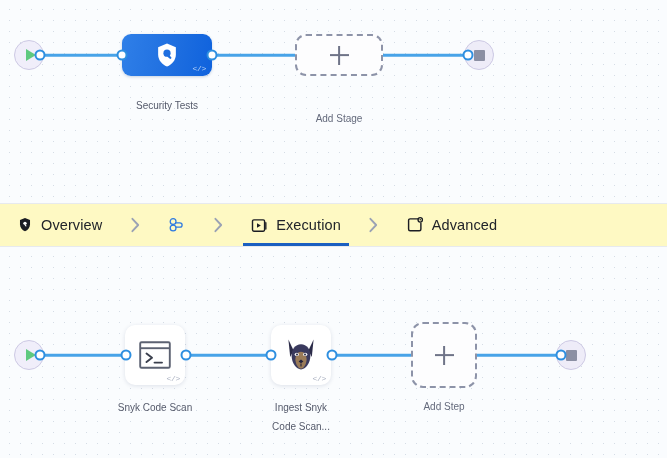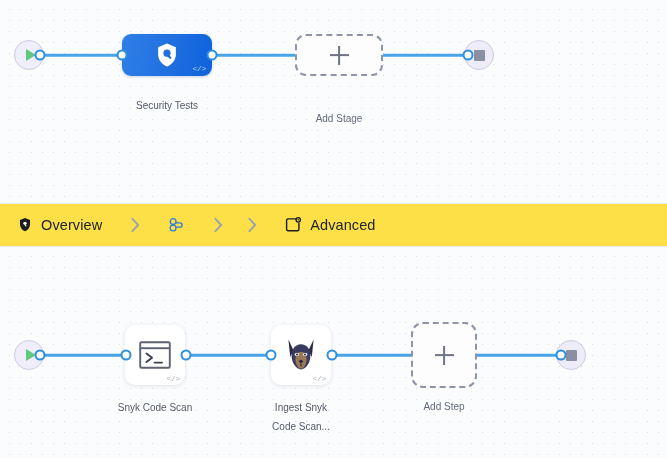--- a/index.html
+++ b/index.html
@@ -33,21 +33,21 @@
   #stage-canvas { top: 0; height: 203px; }
   #step-canvas  { top: 247px; height: 211px; }
 
   
   #tabbar {
     position: absolute;
     left: 0;
     top: 203px;
     width: 667px;
     height: 44px;
-    background: #fde047;
+    background: #fef9c3;
     border-top: 1px solid #e7eaee;
     border-bottom: 1px solid #e7eaee;
     display: flex;
     align-items: stretch;
     box-sizing: border-box;
   }
   .tab {
     display: flex;
     align-items: center;
     gap: 8px;
@@ -303,20 +303,30 @@
         </svg>
       </span>
     </div>
 
     <div class="sep">
       <svg width="11" height="16" viewBox="0 0 12 18" aria-hidden="true">
         <path d="M2.5 2 L9 9 L2.5 16" fill="none" stroke="#9aa2b4" stroke-width="2.1" stroke-linecap="round" stroke-linejoin="round"></path>
       </svg>
     </div>
 
+    <div class="tab is-active">
+      <span class="tab-icon">
+        <svg width="17" height="15" viewBox="0 0 20 18" aria-hidden="true">
+          <rect x="1.6" y="2.2" width="14.5" height="13.6" rx="1.6" fill="none" stroke="#1b1d23" stroke-width="1.7"></rect>
+          <path d="M7 6.2 L11.6 9 L7 11.8 Z" fill="#1b1d23"></path>
+          <path d="M17.6 5.6 V13.2" fill="none" stroke="#1b1d23" stroke-width="1.6" stroke-linecap="round"></path>
+        </svg>
+      </span>
+      <span class="tab-label">Execution</span>
+    </div>
 
     <div class="sep">
       <svg width="11" height="16" viewBox="0 0 12 18" aria-hidden="true">
         <path d="M2.5 2 L9 9 L2.5 16" fill="none" stroke="#9aa2b4" stroke-width="2.1" stroke-linecap="round" stroke-linejoin="round"></path>
       </svg>
     </div>
 
     <div class="tab">
       <span class="tab-icon">
         <svg width="17" height="16" viewBox="0 0 20 19" aria-hidden="true">

